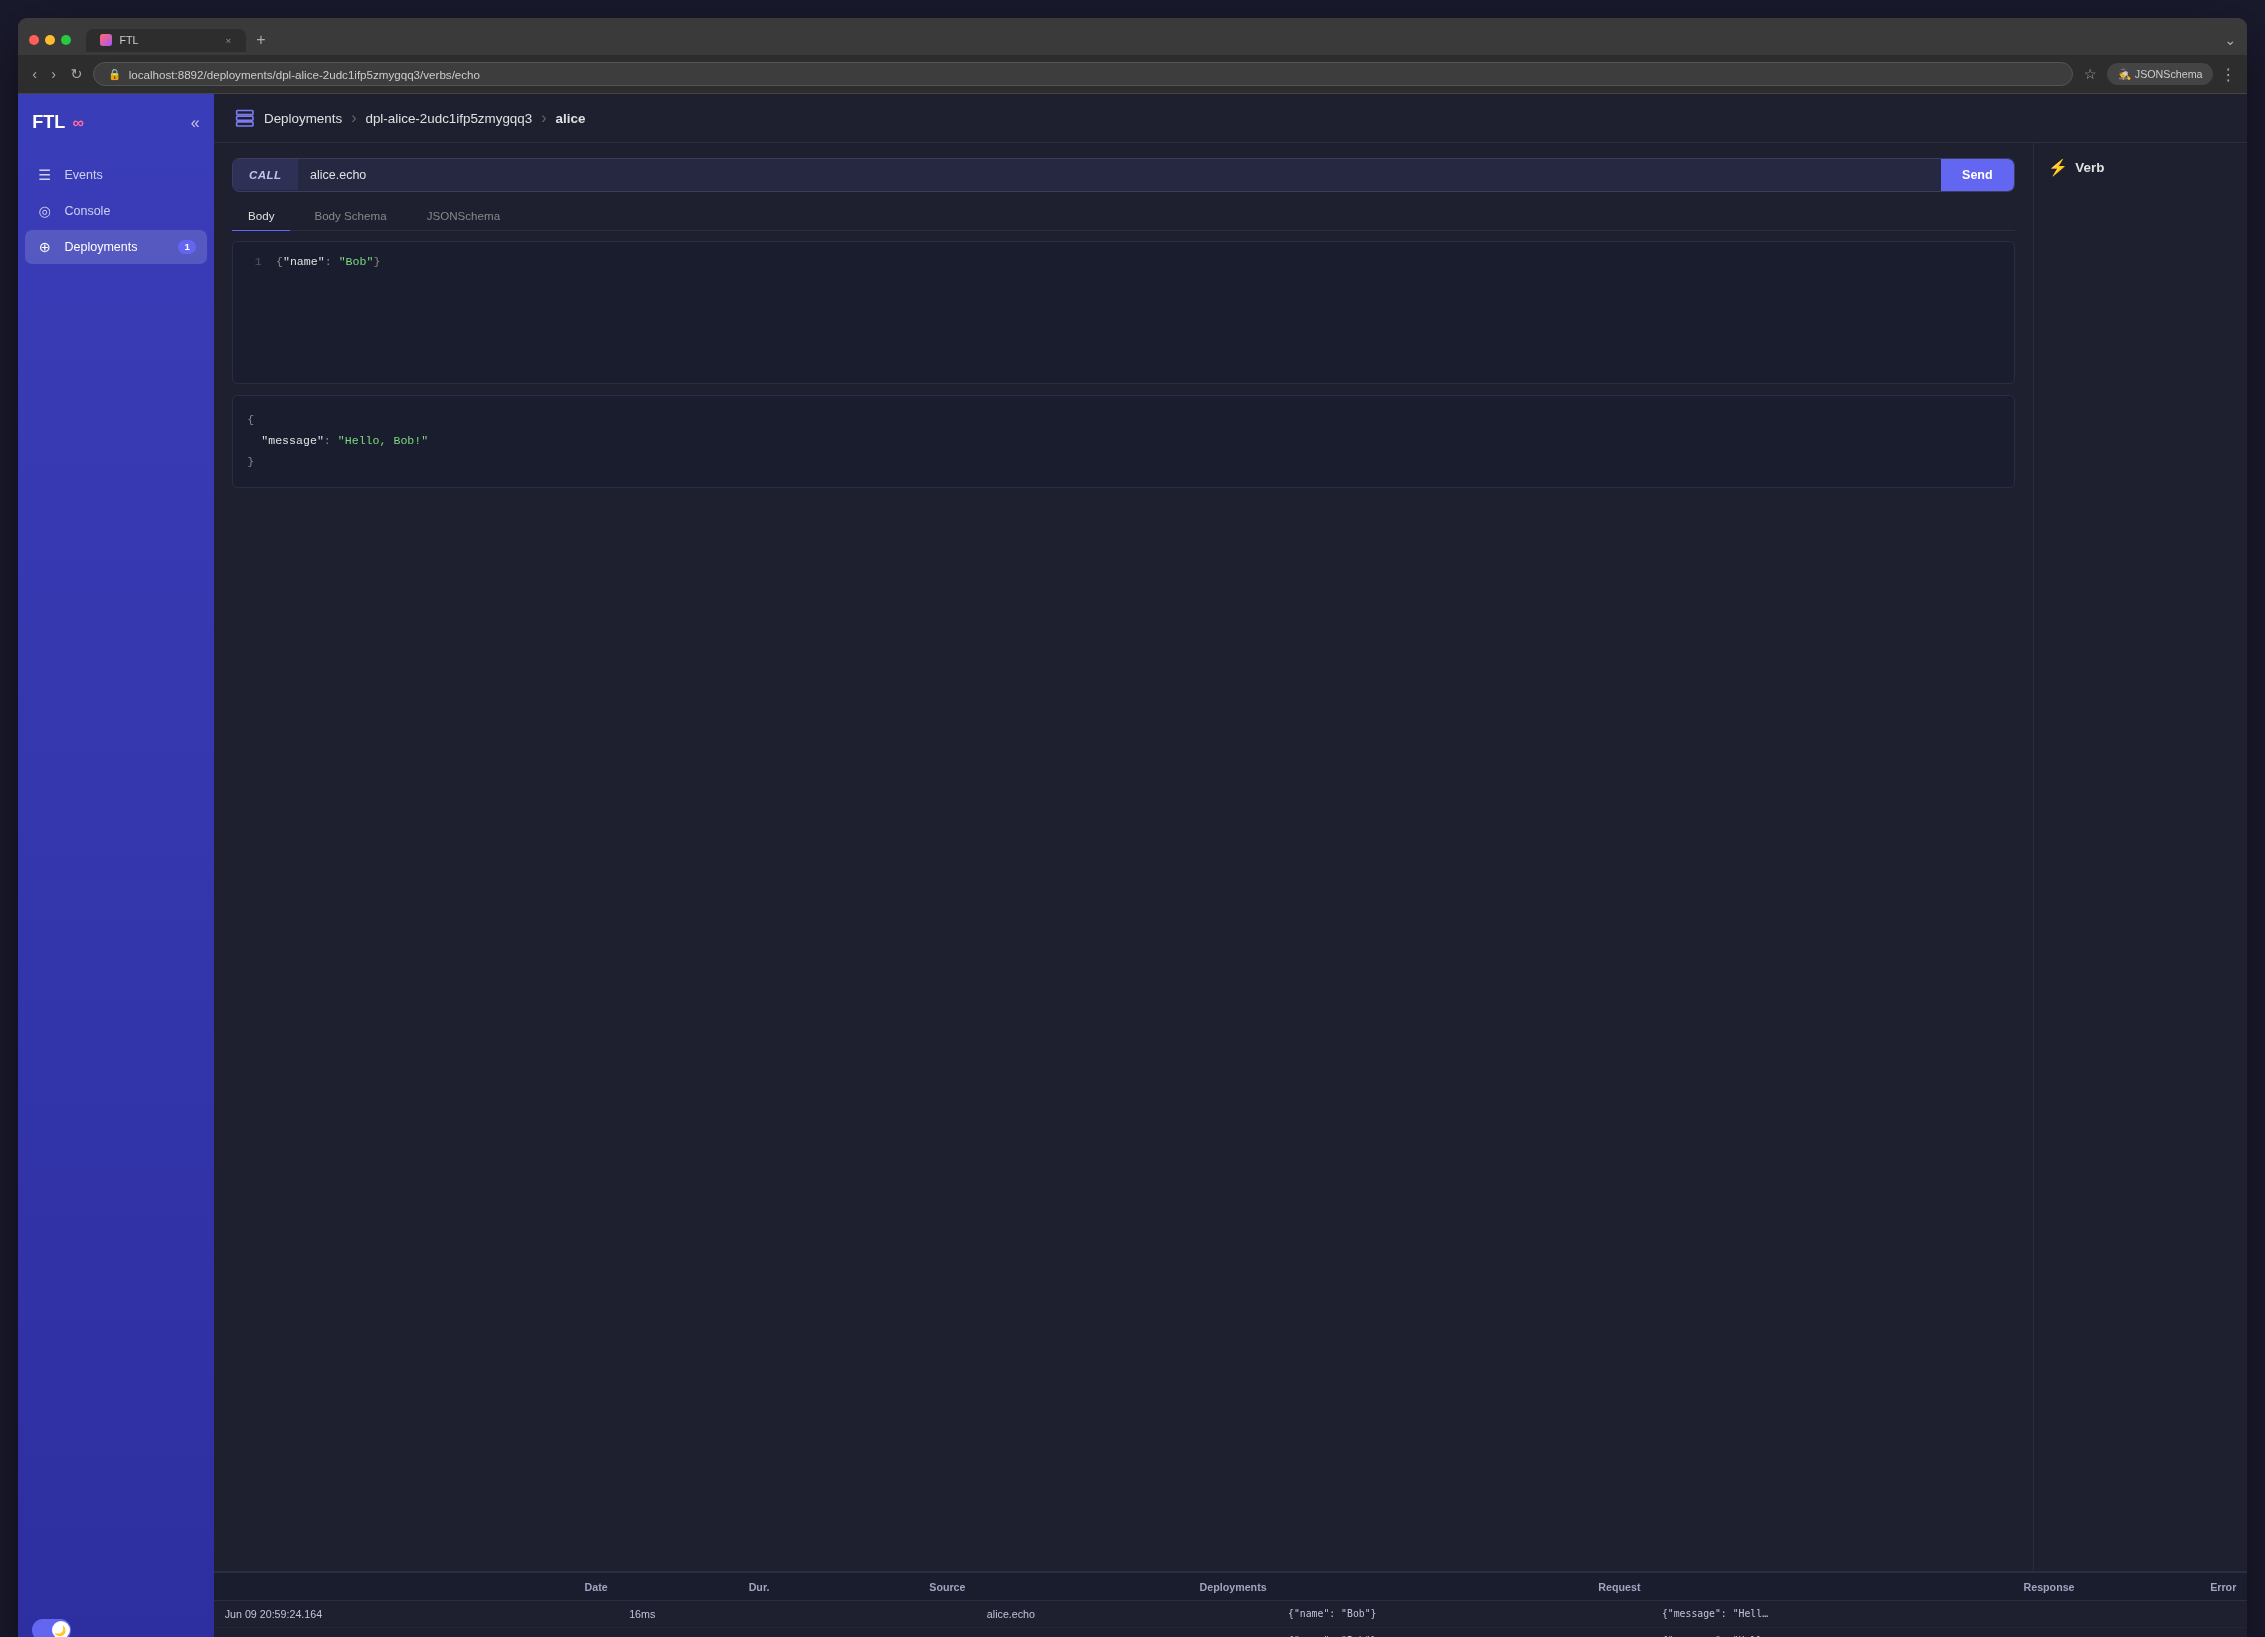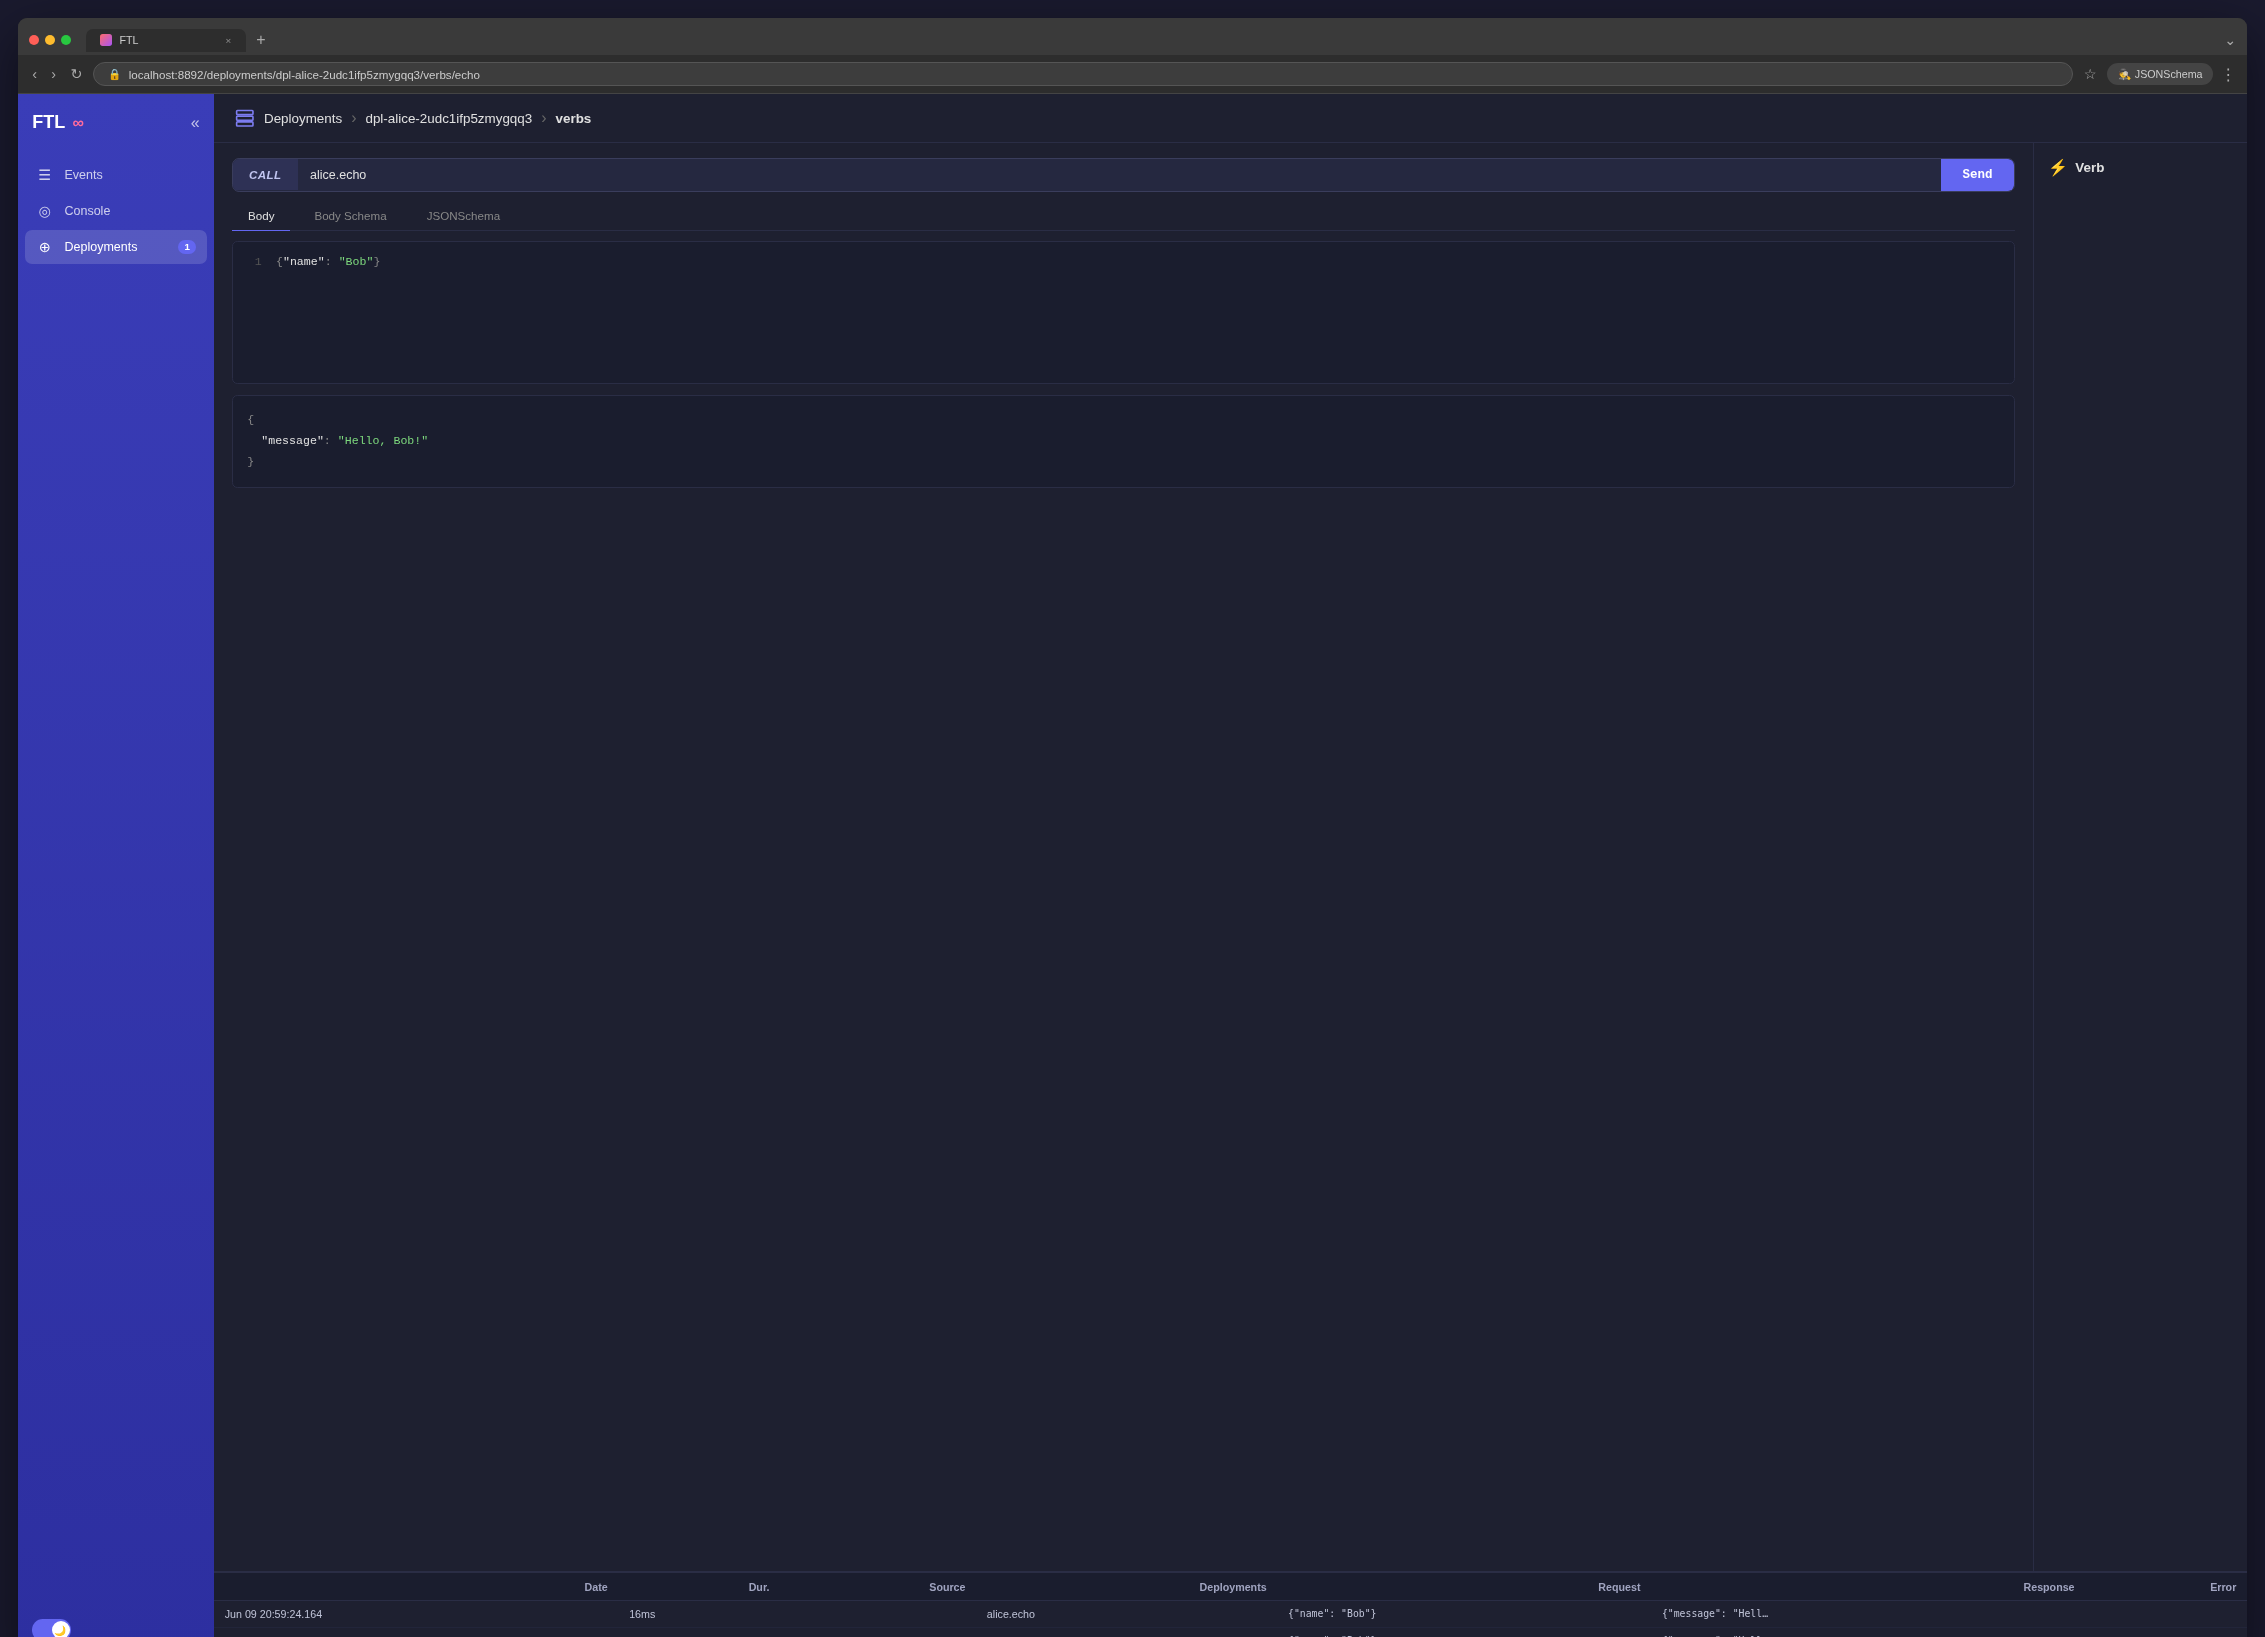--- a/index.html
+++ b/index.html
@@ -368,21 +368,20 @@
 
     .send-btn {
       background: #6366f1;
       border: none;
       color: white;
       padding: 9px 21.4px;
       font-size: 12.5px;
       font-weight: 600;
       cursor: pointer;
       border-radius: 0 5.3px 5.3px 0;
-      font-family: Liberation Mono, monospace;
     }
 
     
     .verb-tabs {
       display: flex;
       gap: 8px;
       border-bottom: 0.9px solid #2a2d45;
     }
 
     .verb-tab {
@@ -591,21 +590,21 @@
       <div class="breadcrumb">
         <svg class="breadcrumb-icon" viewBox="0 0 24 24" fill="none" stroke="#7c7cf0" stroke-width="2">
           <rect x="2" y="3" width="20" height="5" rx="1"></rect>
           <rect x="2" y="10" width="20" height="5" rx="1"></rect>
           <rect x="2" y="17" width="20" height="5" rx="1"></rect>
         </svg>
         <a class="breadcrumb-link">Deployments</a>
         <span class="breadcrumb-sep">›</span>
         <a class="breadcrumb-link">dpl-alice-2udc1ifp5zmygqq3</a>
         <span class="breadcrumb-sep">›</span>
-        <span class="breadcrumb-current">verbs</span>
+        <span class="breadcrumb-current">alice</span>
       </div>
 
       <div class="verb-section">
         <div class="verb-main">
 
           <div class="call-bar">
             <span class="call-label">CALL</span>
             <input class="call-input" value="alice.echo" style="">
             <button class="send-btn">Send</button>
           </div>

